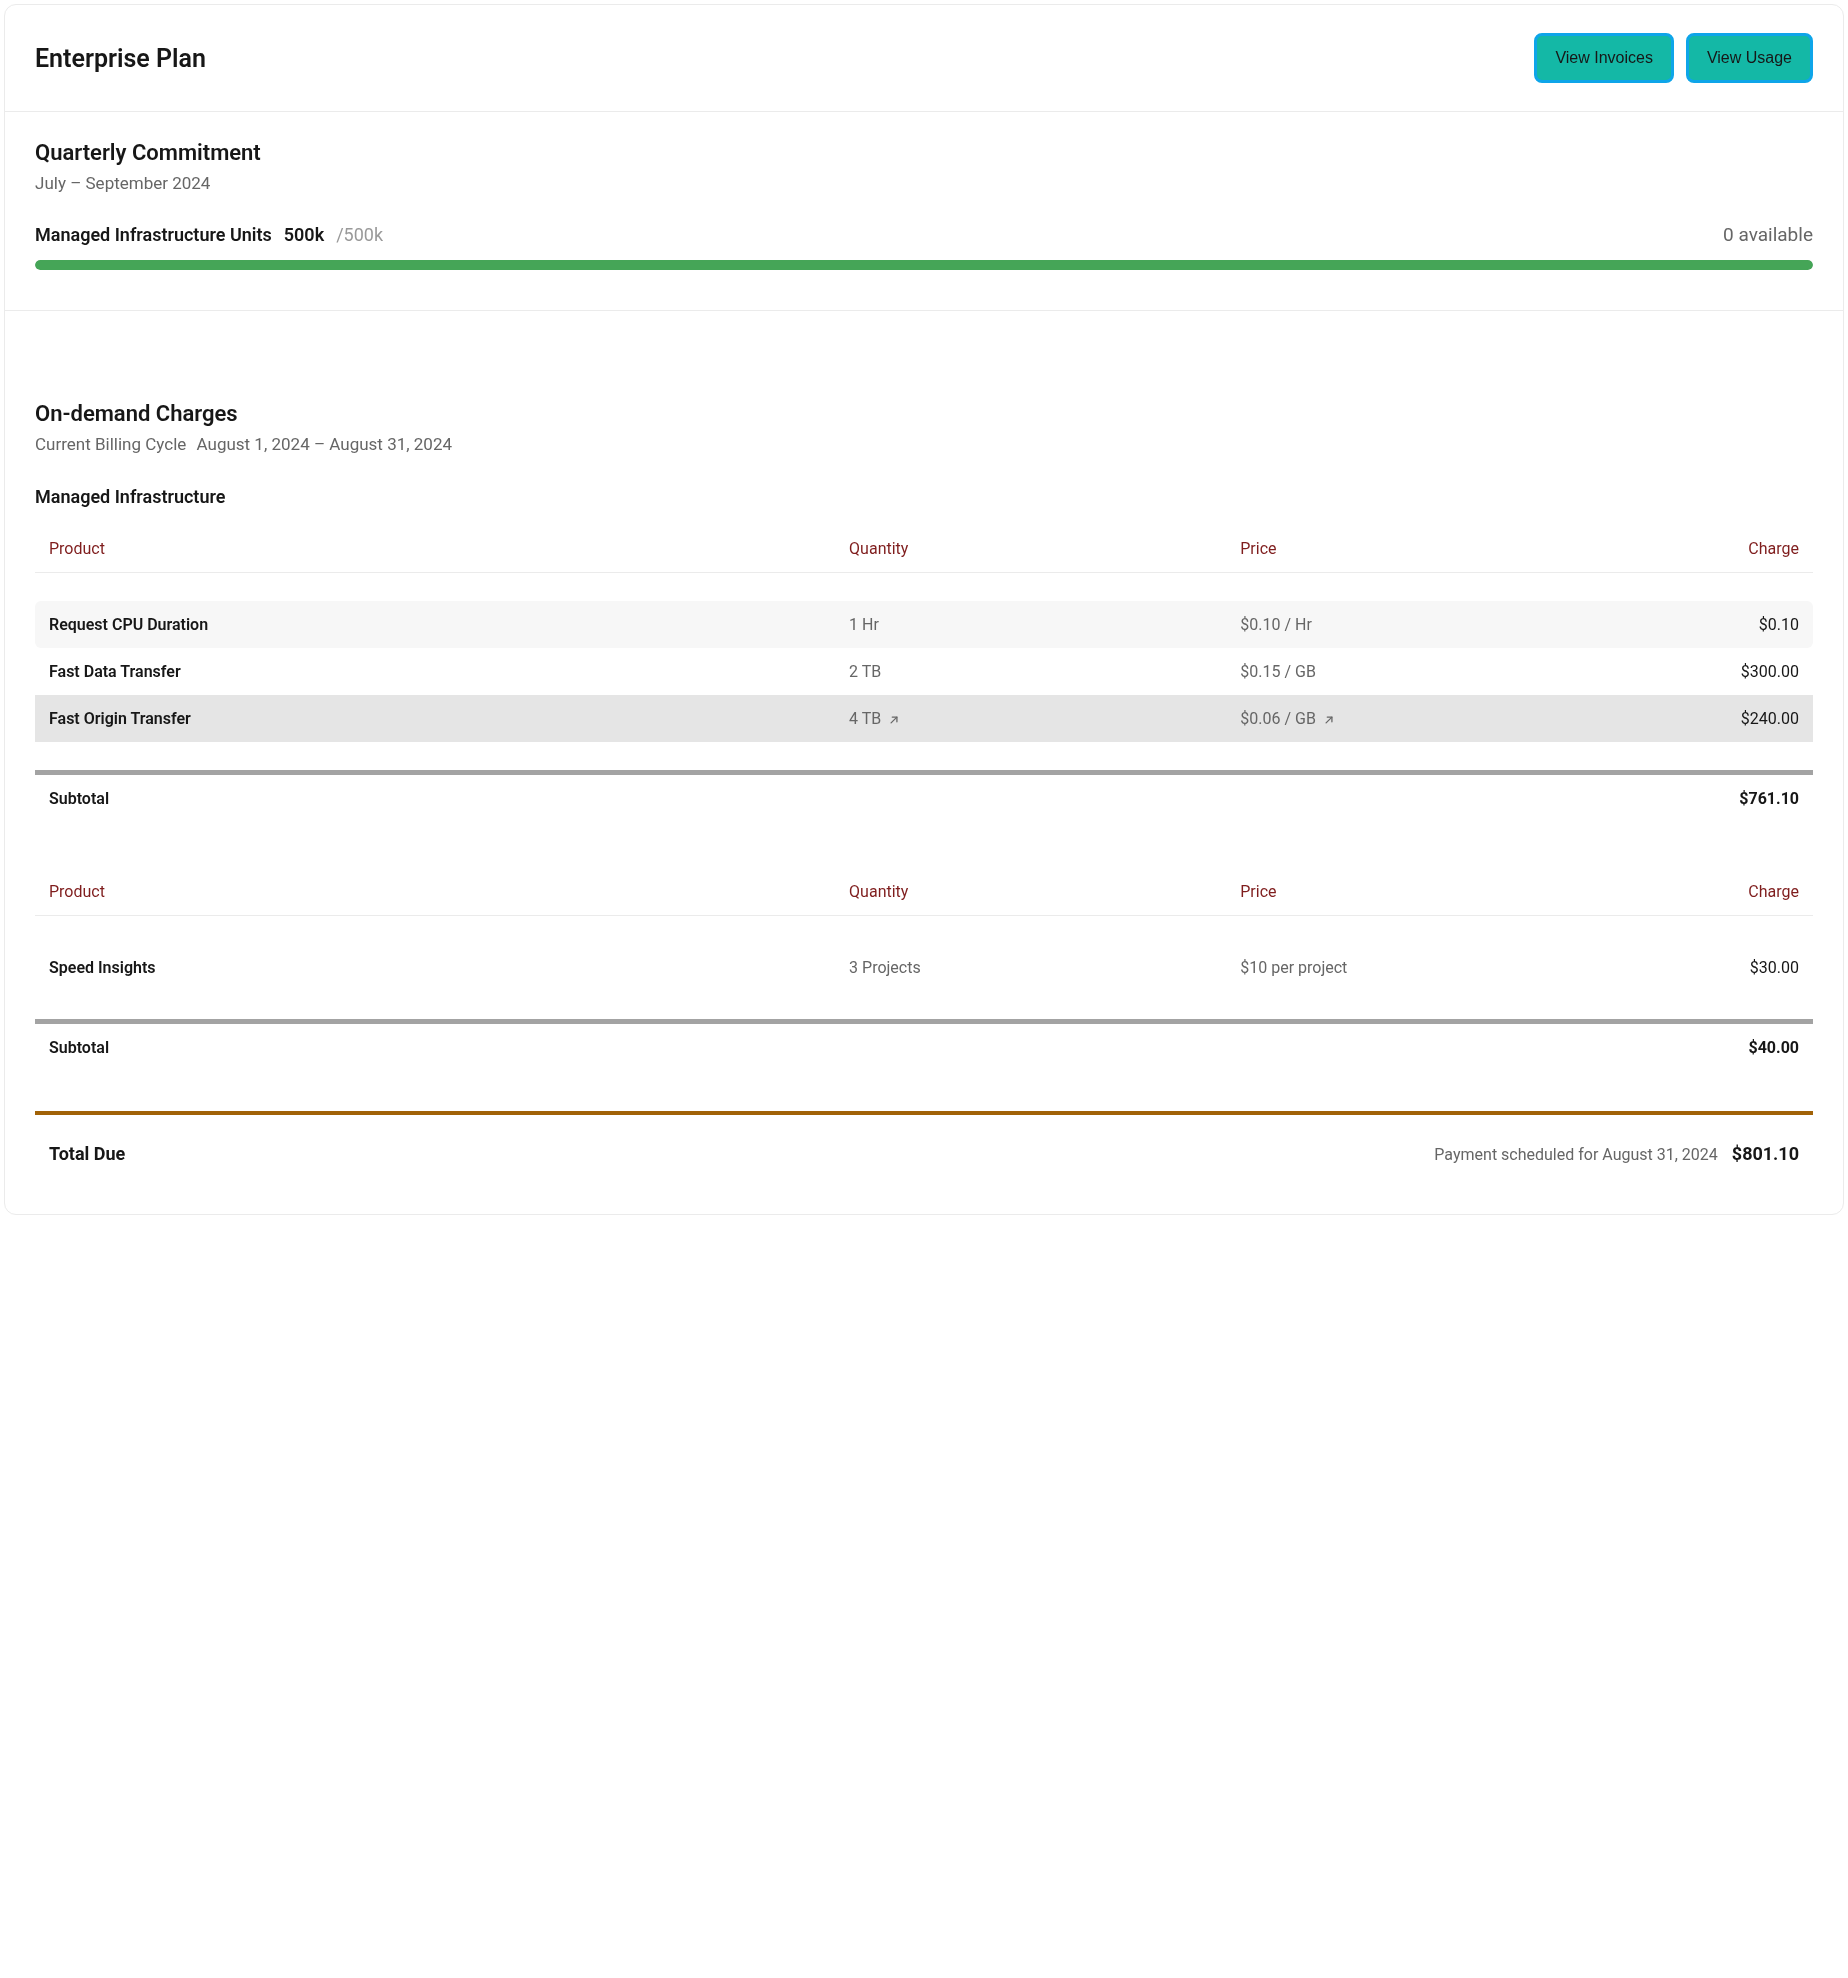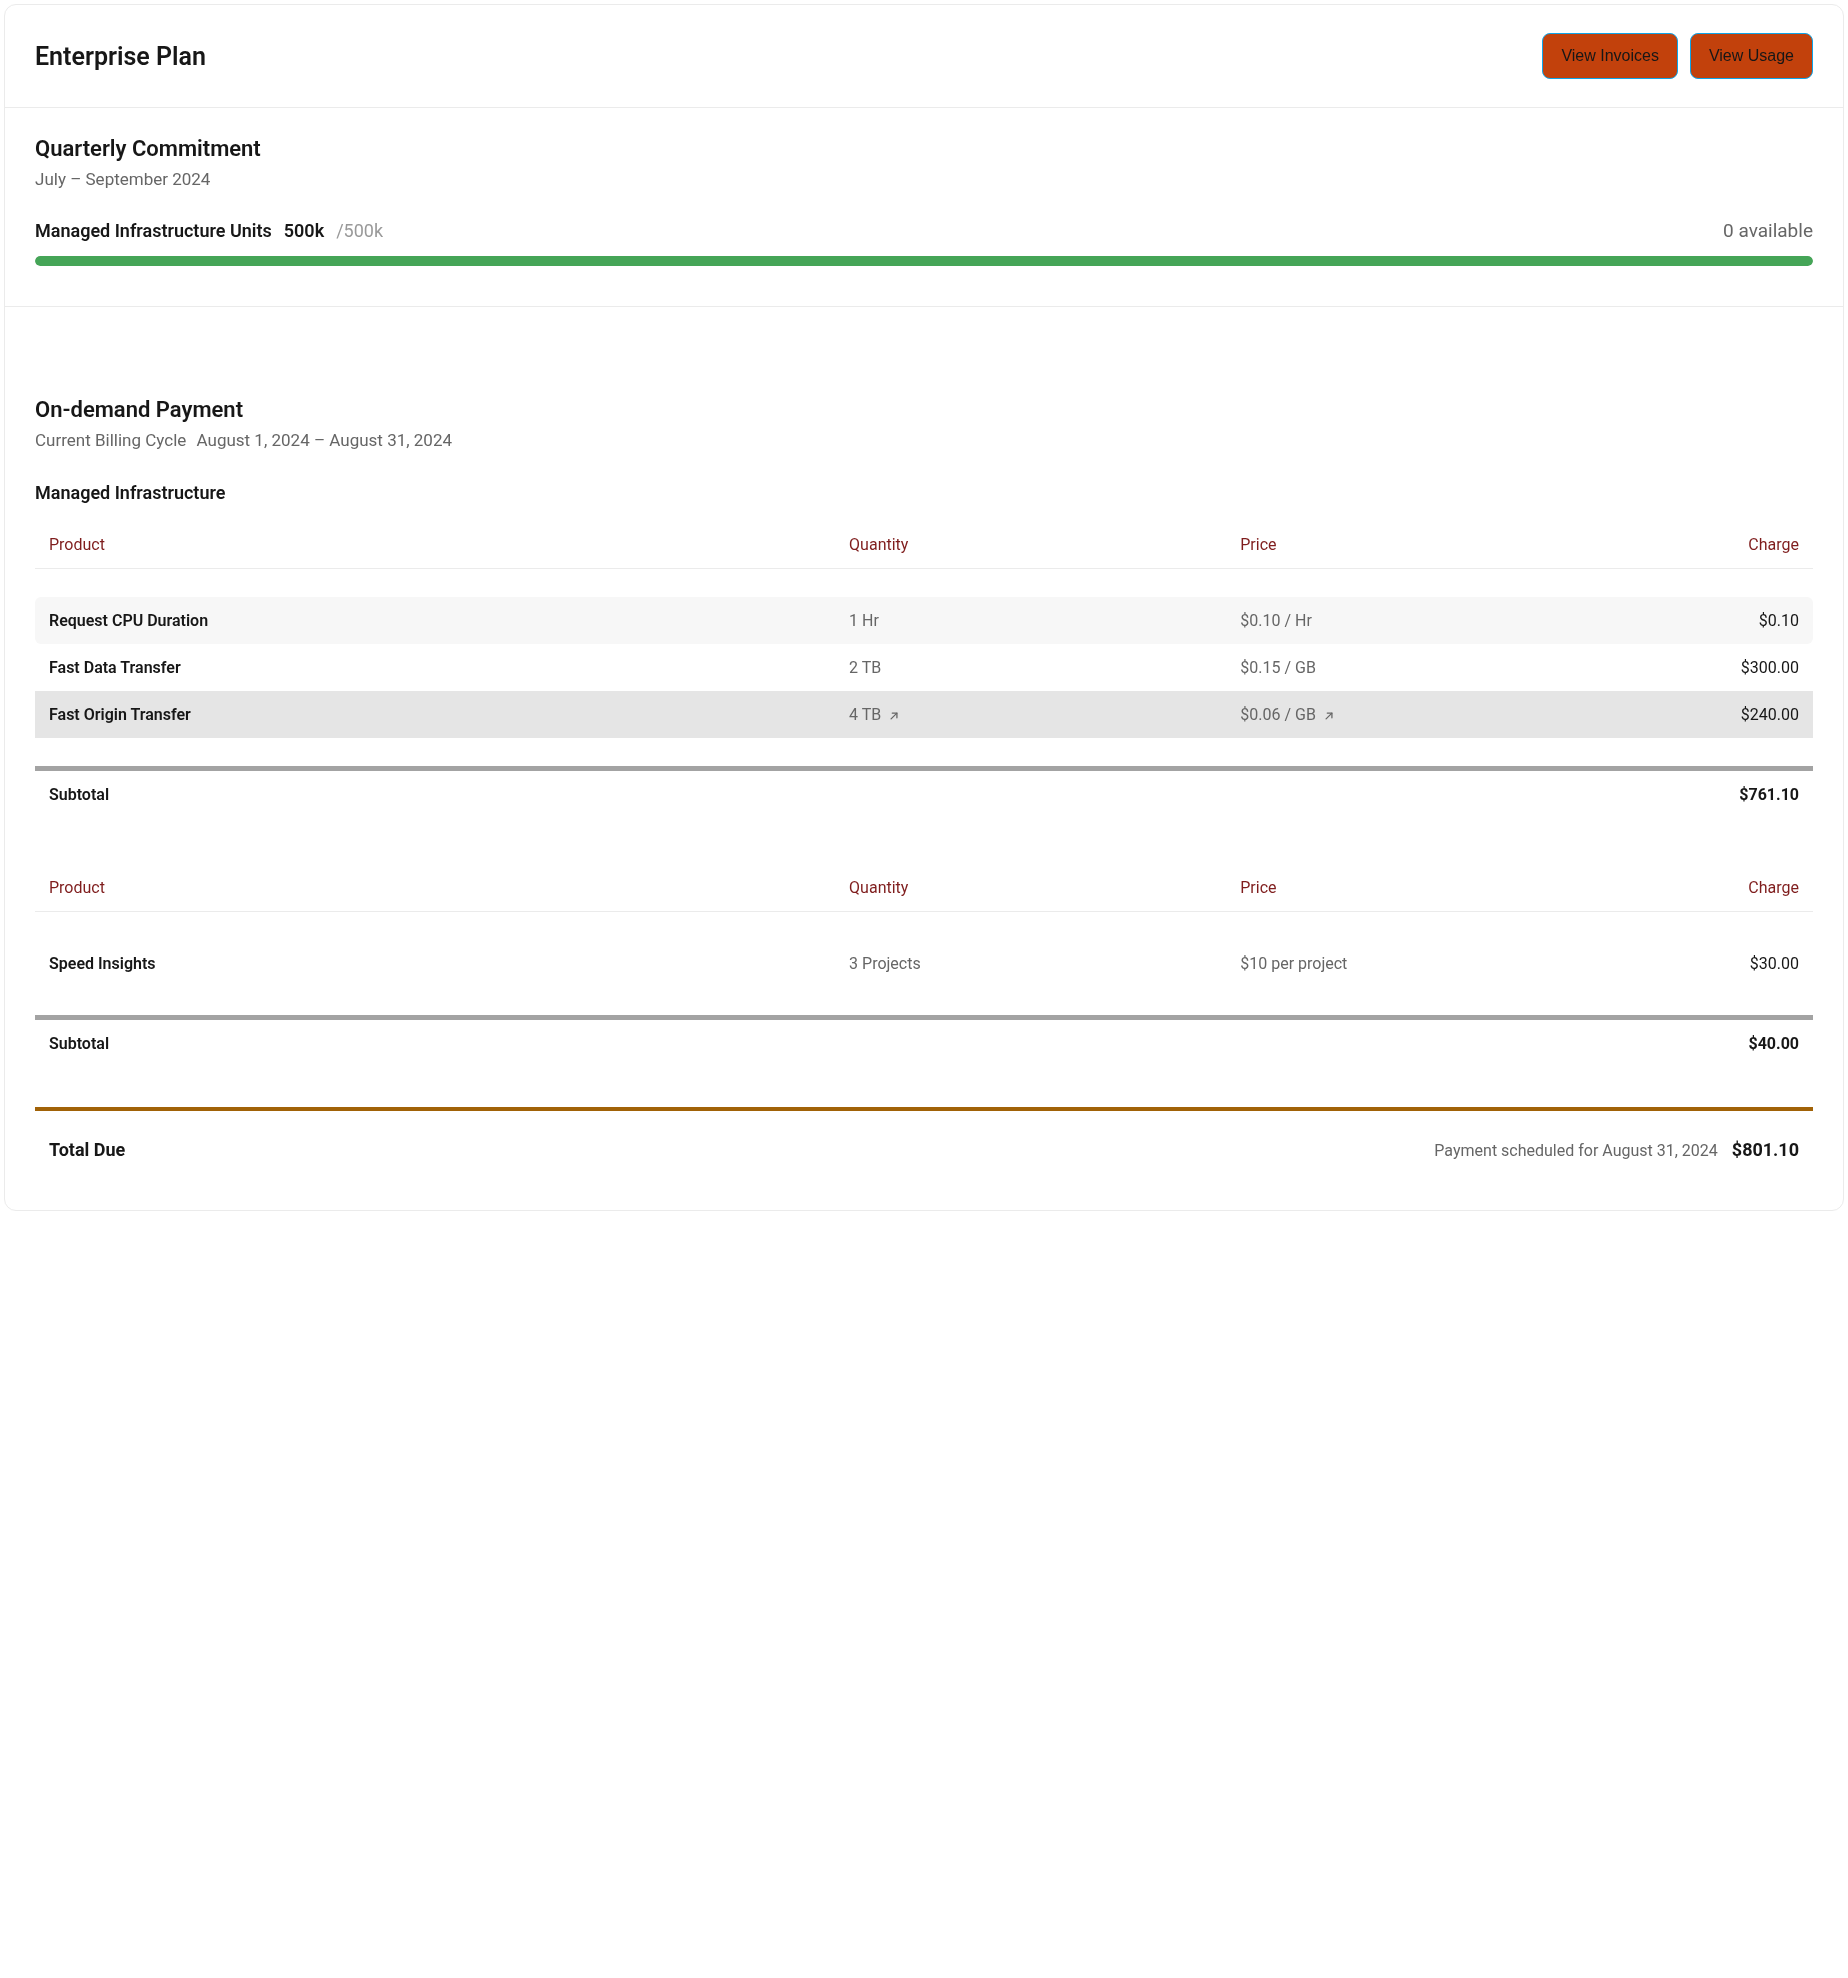--- a/index.html
+++ b/index.html
@@ -29,22 +29,22 @@
     .plan-title {
       font-size: 25px;
       font-weight: 600;
       color: #171717;
     }
     .header-buttons {
       display: flex;
       gap: 12px;
     }
     .btn {
-      background: #c2410c;
-      border: 1px solid #0ea5e9;
+      background: #14b8a6;
+      border: 3px solid #0ea5e9;
       border-radius: 8px;
       padding: 13px 18px;
       font-size: 16px;
       font-weight: 500;
       color: #171717;
       cursor: pointer;
     }
     .commitment-section {
       padding: 28px 30px 40px 30px;
       border-bottom: 1px solid #ebebeb;
@@ -251,21 +251,21 @@
         <span class="usage-total">/500k</span>
       </div>
       <span class="usage-available">0 available</span>
     </div>
     <div class="progress-bar">
       <div class="progress-fill"></div>
     </div>
   </div>
 
   <div class="charges-section">
-    <h2 class="section-title">On-demand Payment</h2>
+    <h2 class="section-title">On-demand Charges</h2>
     <div class="billing-cycle-row">
       <span class="billing-cycle-label">Current Billing Cycle</span>
       <span>August 1, 2024 – August 31, 2024</span>
     </div>
 
     <div id="groups-container">
         <div class="group-title">Managed Infrastructure</div>
         <div class="table-wrap">
           <table class="charges-table">
             <thead>

